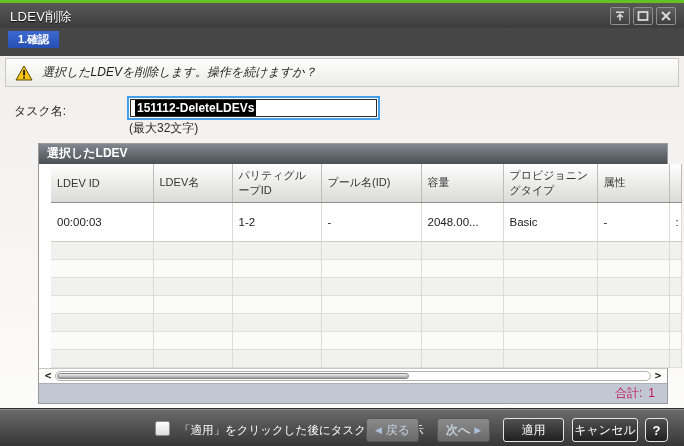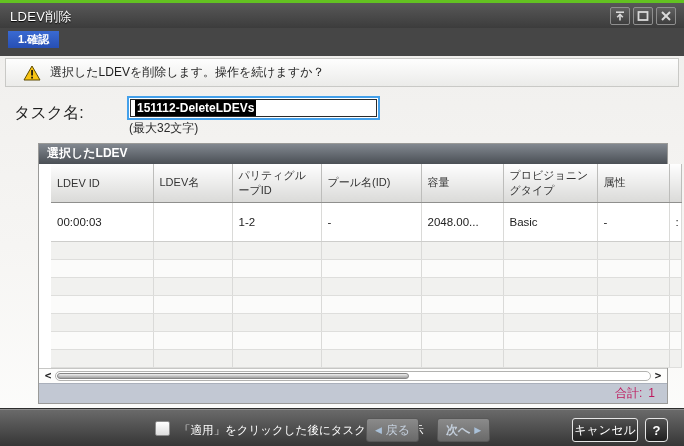--- a/index.html
+++ b/index.html
@@ -33,26 +33,26 @@
   }
   .step-tab {
     position:absolute; left:8px; top:3px; height:17px; padding:0 10px;
     background:linear-gradient(180deg,#3a6ad2,#274fb4);
     color:#fff; font-size:11px; font-weight:bold; line-height:17px;
   }
   
   .warning {
     position:absolute; left:5px; top:58px; width:674px; height:29px;
     border:1px solid #c9c9c6; background:linear-gradient(180deg,#fefefe,#ebebe9);
-    display:flex; align-items:center; padding-left:17px;
+    display:flex; align-items:center; padding-left:9px;font-style:italic;
   }
   .warn-icon { margin-right:9px; display:flex; }
   .warn-text { font-size:12px; color:#1e1e1e; }
   
-  .task-label { position:absolute; left:14px; top:103px; font-size:16px; color:#1e1e1e; }
+  .task-label { position:absolute; left:14px; top:103px; font-size:12px; color:#1e1e1e; }
   .task-input {
     position:absolute; left:127px; top:96px; width:253px; height:24px;
     border:2px solid #44a0ea; background:#fff; padding:1px; cursor:text;
   }
   .task-input-inner {
     width:100%; height:100%; border:1px solid #2b2b2b; background:#fff;
     display:flex; align-items:center; padding-left:4px; overflow:hidden;
   }
   .task-value {
     background:#000; color:#fff; font-size:12px; font-weight:bold;
@@ -325,17 +325,18 @@
     <div class="chk"></div>
     <div class="chk-label">「適用」をクリックした後にタスク画面を表示</div>
     <div class="btn btn-disabled btn-back">
       <span class="arrow">◀</span>
       <span>戻る</span>
     </div>
     <div class="btn btn-disabled btn-next">
       <span>次へ</span>
       <span class="arrow">▶</span>
     </div>
+    <div class="btn btn-dark btn-apply">適用</div>
     <div class="btn btn-dark btn-cancel">キャンセル</div>
     <div class="btn btn-dark btn-help">?</div>
   </div>
 
 </div>
 
 </body></html>

